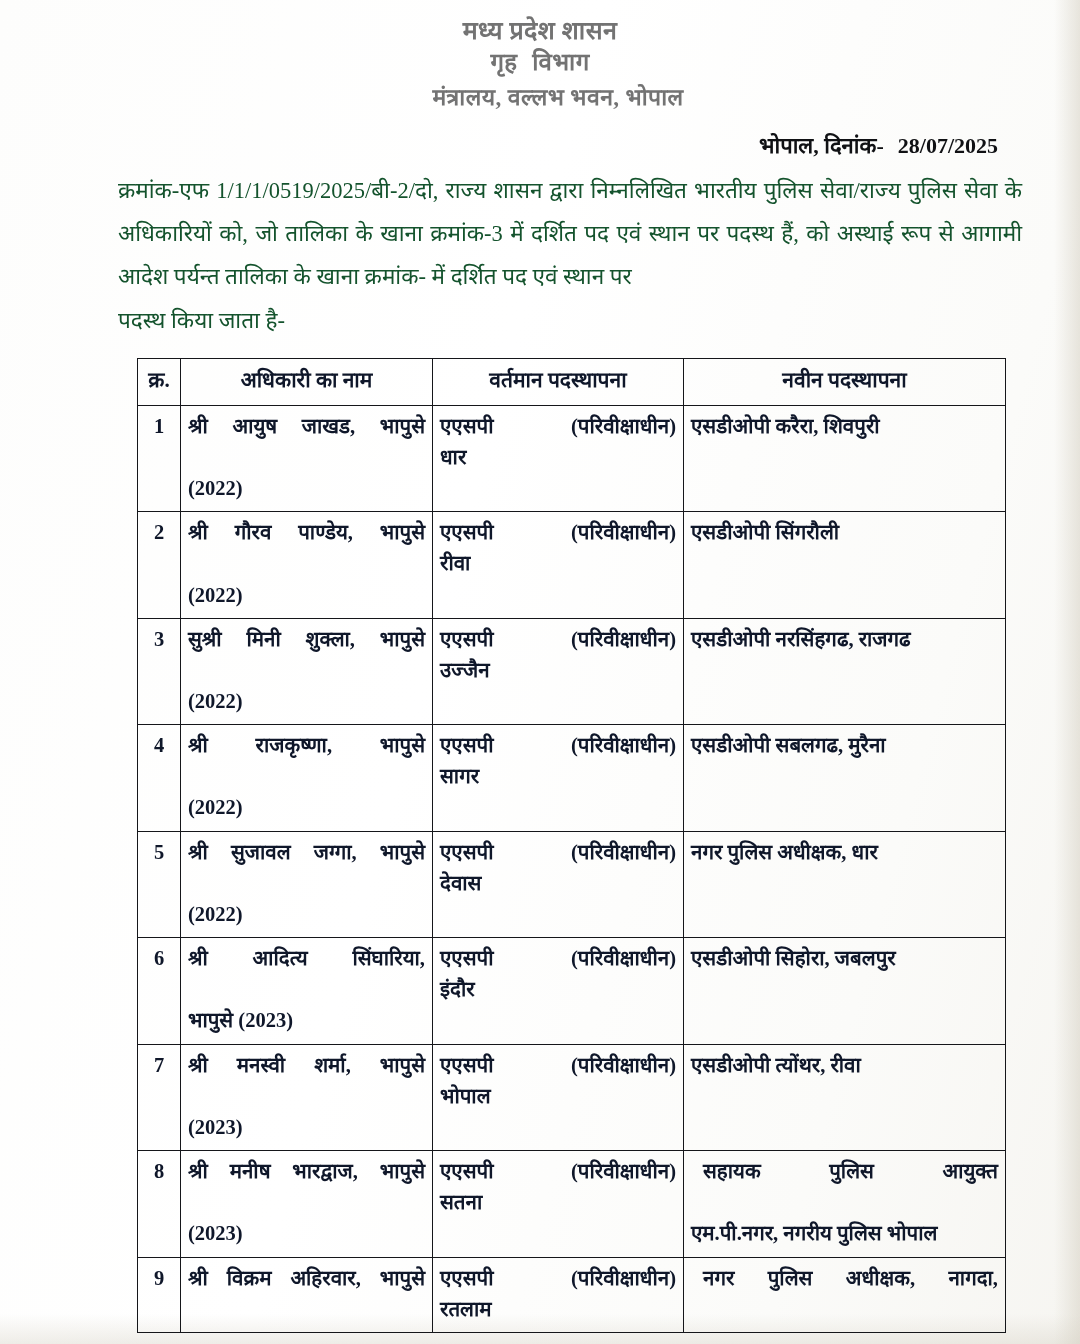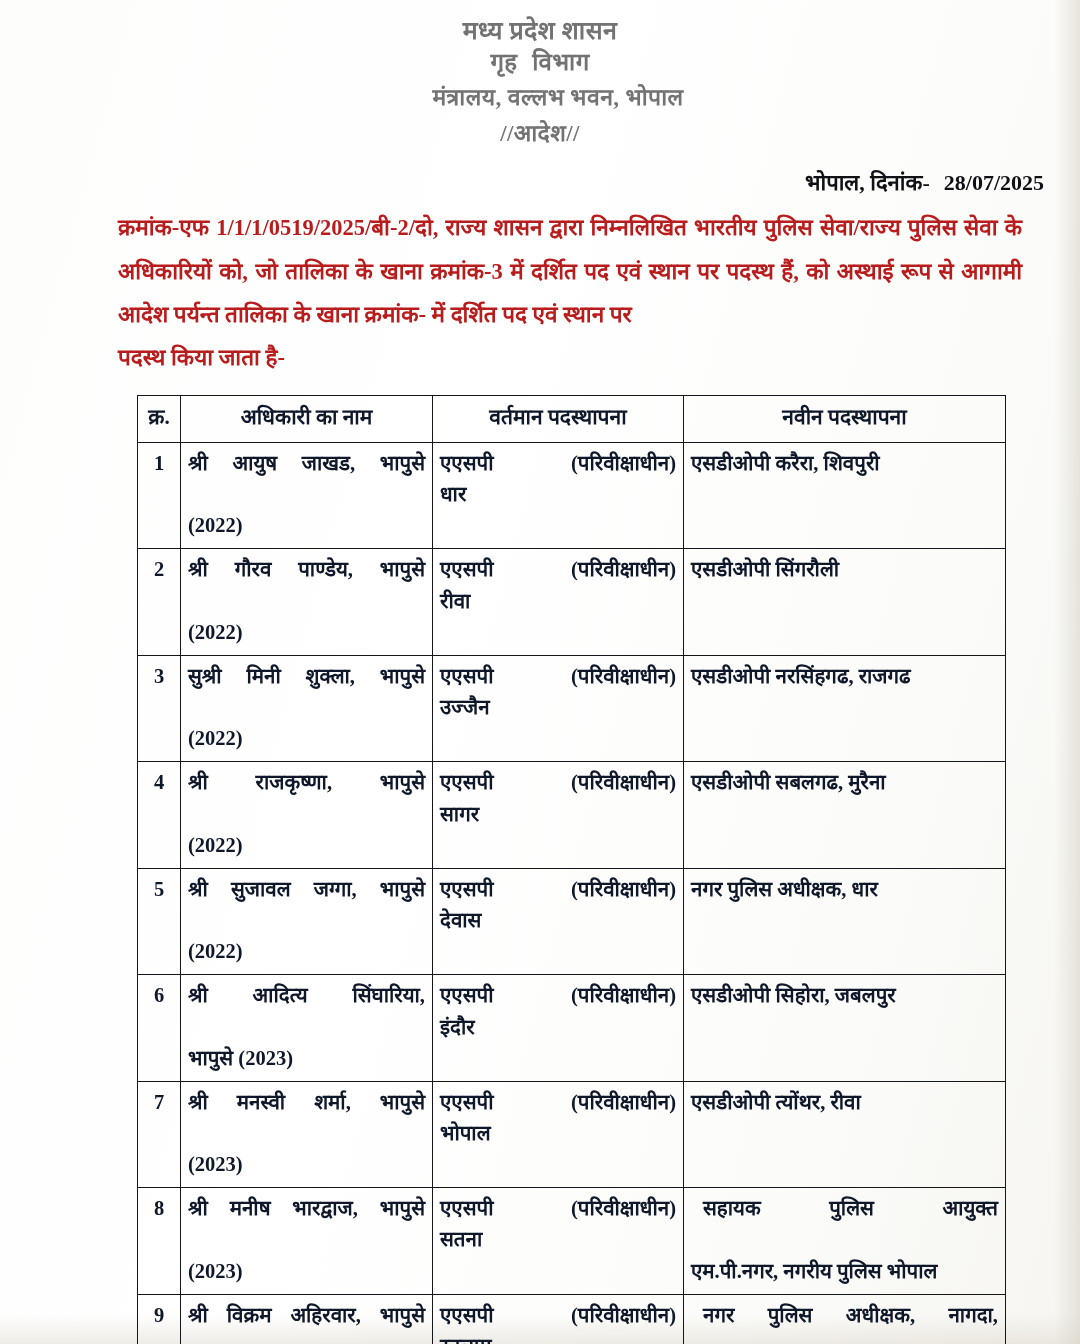--- a/index.html
+++ b/index.html
@@ -57,37 +57,37 @@
     color: #737373;
   }
   .hdr-line1 { font-size: 25px; line-height: 1.32; }
   .hdr-line2 { font-size: 24px; line-height: 1.42; font-family: Liberation Mono, monospace; }
   .hdr-line3 { font-size: 23px; line-height: 1.48; padding-left: 36px; }
   .hdr-line4 { font-size: 23px; line-height: 1.62; letter-spacing: 1px; }
 
   
   .date-line {
     text-align: right;
-    padding-right: 36px;
+    padding-right: 82px;
     margin-top: 14px;
     font-size: 22px;
     font-weight: 700;
     color: #101114;
   }
   .date-line .date-val { margin-left: 14px; }
 
   
   .body-para {
     margin: 10px 58px 0 118px;
     font-size: 22.5px;
     line-height: 1.92;
     text-align: justify;
     text-justify: inter-word;
-    font-weight: 700;
-    color: #b91c1c;
+    font-weight: 400;
+    color: #14532d;
   }
   .body-para .last-line { display: block; text-align: left; }
 
   
   .table-wrap {
     margin: 16px 0 0 137px;
     width: 868px;
   }
   table.order-table {
     border-collapse: collapse;
@@ -171,21 +171,20 @@
 <div class="page"></div>
 <div class="paper-shade"></div>
 <div class="paper-shade-bottom"></div>
 
 <div class="content">
 
   <div class="doc-header">
     <div class="hdr-line1">मध्य प्रदेश शासन</div>
     <div class="hdr-line2">गृह विभाग</div>
     <div class="hdr-line3">मंत्रालय, वल्लभ भवन, भोपाल</div>
-    <div class="hdr-line4">//आदेश//</div>
   </div>
 
   <div class="date-line">
     <span>भोपाल, दिनांक-</span><span class="date-val">28/07/2025</span>
   </div>
 
   <p class="body-para">
     <span>क्रमांक-एफ 1/1/1/0519/2025/बी-2/दो, राज्य शासन द्वारा निम्नलिखित भारतीय पुलिस सेवा/राज्य पुलिस सेवा के अधिकारियों को, जो तालिका के खाना क्रमांक-3 में दर्शित पद एवं स्थान पर पदस्थ हैं, को अस्थाई रूप से आगामी आदेश पर्यन्त तालिका के खाना क्रमांक- में दर्शित पद एवं स्थान पर</span>
     <span class="last-line">पदस्थ किया जाता है-</span>
   </p>

